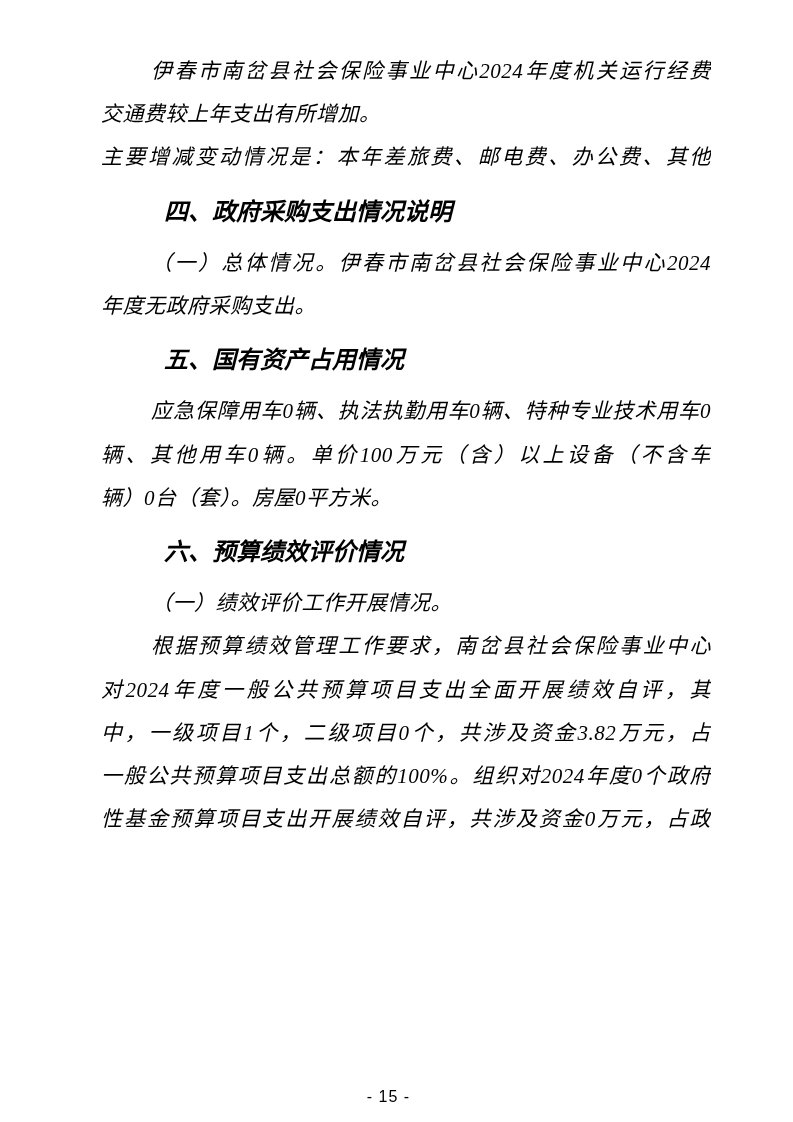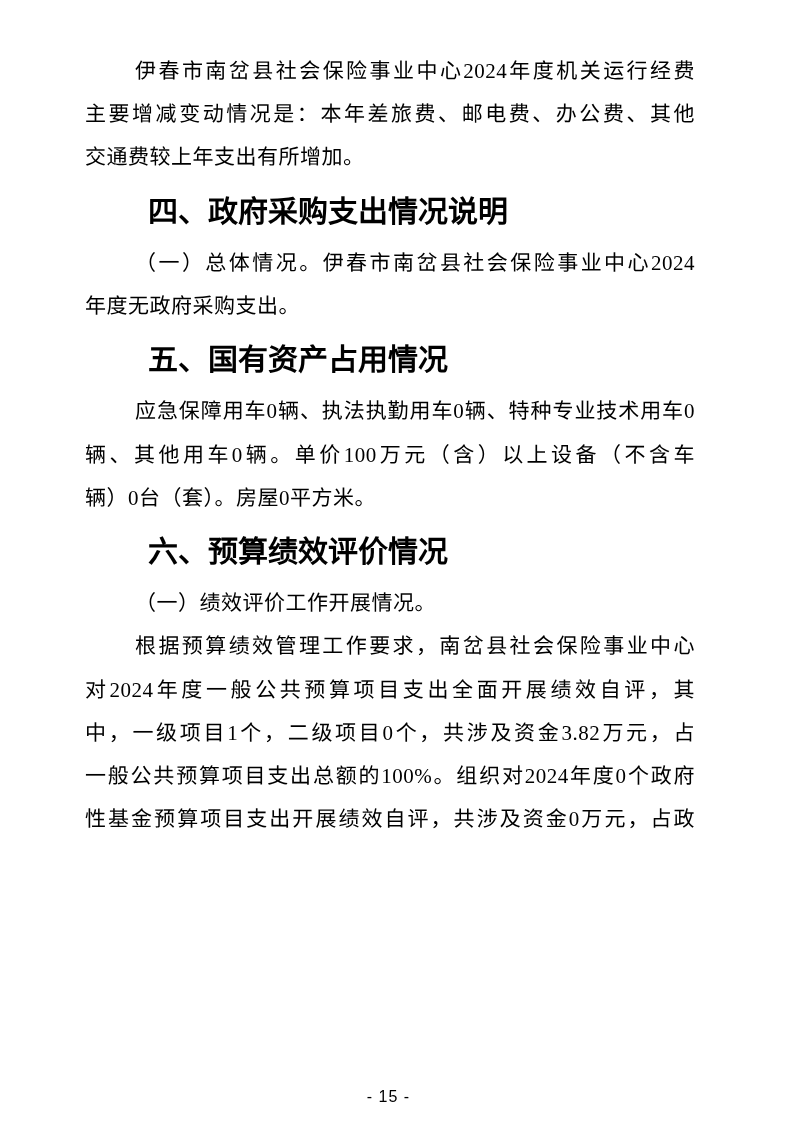--- a/index.html
+++ b/index.html
@@ -11,23 +11,24 @@
     position: relative;
     width: 793px;
     height: 1122px;
     background: #ffffff;
     color: #000000;
     overflow: hidden;
     font-family: "Liberation Serif", "DejaVu Serif", serif;
   }
   .content {
     position: absolute;
-    left: 85px;
+    left: 101px;
     top: 50px;
     width: 610px;
+    font-style: italic;
   }
   .para {
     margin: 0;
   }
   .line {
     font-size: 21px;
     line-height: 43.2px;
     letter-spacing: 0.5px;
     text-align: justify;
     text-align-last: justify;
@@ -37,21 +38,21 @@
   }
   .line.last {
     text-align-last: left;
   }
   .para .line:first-child {
     text-indent: 50px;
   }
   .heading {
     font-family: "Liberation Sans", "DejaVu Sans", sans-serif;
     font-weight: bold;
-    font-size: 30px;
+    font-size: 24px;
     line-height: 43.2px;
     margin: 10px 0 9px 0;
     text-indent: 63px;
     white-space: nowrap;
   }
   .footer {
     position: absolute;
     left: 0;
     right: 16px;
     bottom: 16px;
@@ -61,22 +62,22 @@
     font-family: "Liberation Sans", "DejaVu Sans", sans-serif;
   }
 </style>
 </head>
 <body>
 
 <div class="page">
   <div class="content" id="content">
       <div class="para">
         <div class="line">伊春市南岔县社会保险事业中心2024年度机关运行经费</div>
+        <div class="line last">交通费较上年支出有所增加。</div>
         <div class="line">主要增减变动情况是：本年差旅费、邮电费、办公费、其他</div>
-        <div class="line last">交通费较上年支出有所增加。</div>
       </div>
       <div class="heading">四、政府采购支出情况说明</div>
       <div class="para">
         <div class="line">（一）总体情况。伊春市南岔县社会保险事业中心2024</div>
         <div class="line last">年度无政府采购支出。</div>
       </div>
       <div class="heading">五、国有资产占用情况</div>
       <div class="para">
         <div class="line">应急保障用车0辆、执法执勤用车0辆、特种专业技术用车0</div>
         <div class="line">辆、其他用车0辆。单价100万元（含）以上设备（不含车</div>

